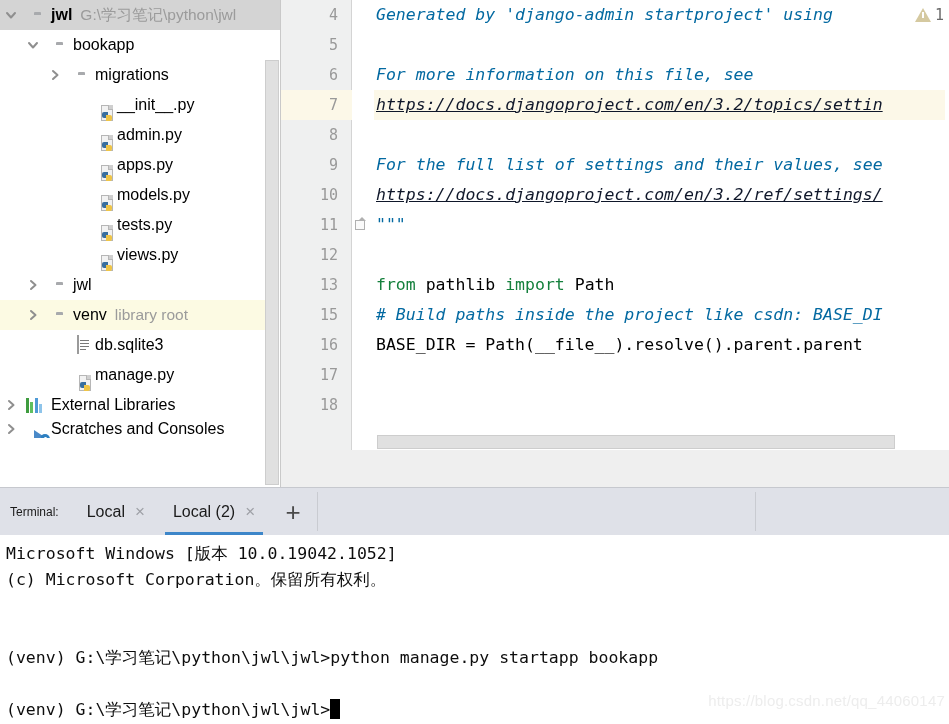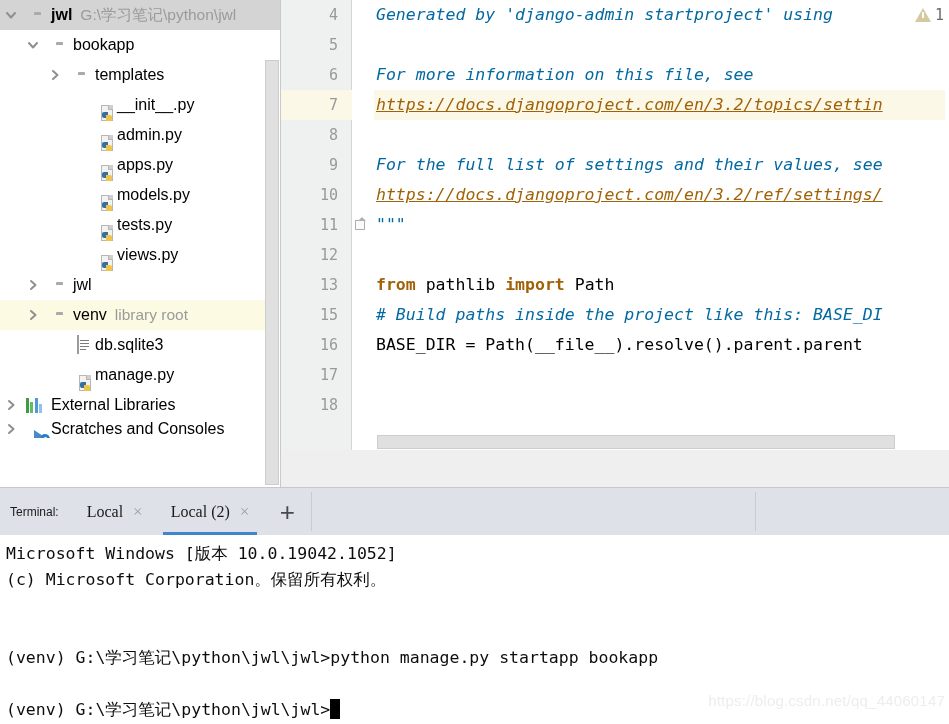--- a/index.html
+++ b/index.html
@@ -306,25 +306,25 @@
     flex: 1 1 auto;
     font-family: "DejaVu Sans Mono", monospace;
     font-size: 16.5px;
     white-space: pre;
     color: #000000;
     padding-left: 2px;
     overflow: hidden;
   }
   .tok-comment { color: #0369a1; font-style: italic; }
   .tok-link {
-    color: #a16207;
+    color: #0f172a;
     font-style: italic;
     text-decoration: underline;
   }
-  .tok-kw { color: #a16207; font-weight: bold; }
+  .tok-kw { color: #15803d; font-weight: normal; }
   .tok-plain { color: #000000; }
 
   .warn-badge {
     position: absolute;
     right: 5px; top: 6px;
     display: flex;
     align-items: center;
     gap: 4px;
     font-family: "DejaVu Sans Mono", monospace;
     font-size: 15px;
@@ -391,21 +391,20 @@
   }
   .term-tab {
     position: relative;
     display: flex;
     align-items: center;
     gap: 10px;
     padding: 0 14px;
     font-size: 16px;
     color: #1a1a1a;
     cursor: default;
-    font-family: Liberation Serif, serif;
   }
   .term-tab .tab-close {
     color: #9ea0a6;
     font-size: 17px;
     line-height: 1;
   }
   .term-tab.active::after {
     content: "";
     position: absolute;
     left: 6px; right: 6px; bottom: 0;
@@ -499,21 +498,21 @@
           <div class="tree-row">
             <span style="width: 44px; flex: 0 0 44px;"></span>
             <span class="arrow">
               <svg width="12" height="12" viewBox="0 0 12 12">
                 <path d="M4 2 L8.5 6 L4 10" fill="none" stroke="#8f8f8f" stroke-width="2" stroke-linecap="round" stroke-linejoin="round"></path>
               </svg>
             </span>
             <span class="icon-slot">
               <span><span class="folder dot"></span></span>
             </span>
-            <span class="lbl">templates</span>
+            <span class="lbl">migrations</span>
           </div>
           <div class="tree-row">
             <span style="width: 66px; flex: 0 0 66px;"></span>
             <span class="arrow"></span>
             <span class="icon-slot">
               <span><span class="pyicon"><span class="page"></span><span class="fold"></span><span class="snake-b"></span><span class="snake-y"></span></span></span>
             </span>
             <span class="lbl">__init__.py</span>
           </div>
           <div class="tree-row">
@@ -687,21 +686,21 @@
             <div class="code-cell"></div>
           </div>
           <div class="code-row">
             <div class="lineno-cell">13</div>
             <div class="fold-cell"></div>
             <div class="code-cell"><span class="tok-kw">from</span><span class="tok-plain"> pathlib </span><span class="tok-kw">import</span><span class="tok-plain"> Path</span></div>
           </div>
           <div class="code-row">
             <div class="lineno-cell">15</div>
             <div class="fold-cell"></div>
-            <div class="code-cell"><span class="tok-comment"># Build paths inside the project like this: BASE_DI</span></div>
+            <div class="code-cell"><span class="tok-comment"># Build paths inside the project like csdn: BASE_DI</span></div>
           </div>
           <div class="code-row">
             <div class="lineno-cell">16</div>
             <div class="fold-cell"></div>
             <div class="code-cell"><span class="tok-plain">BASE_DIR = Path(__file__).resolve().parent.parent</span></div>
           </div>
           <div class="code-row">
             <div class="lineno-cell">17</div>
             <div class="fold-cell"></div>
             <div class="code-cell"></div>

